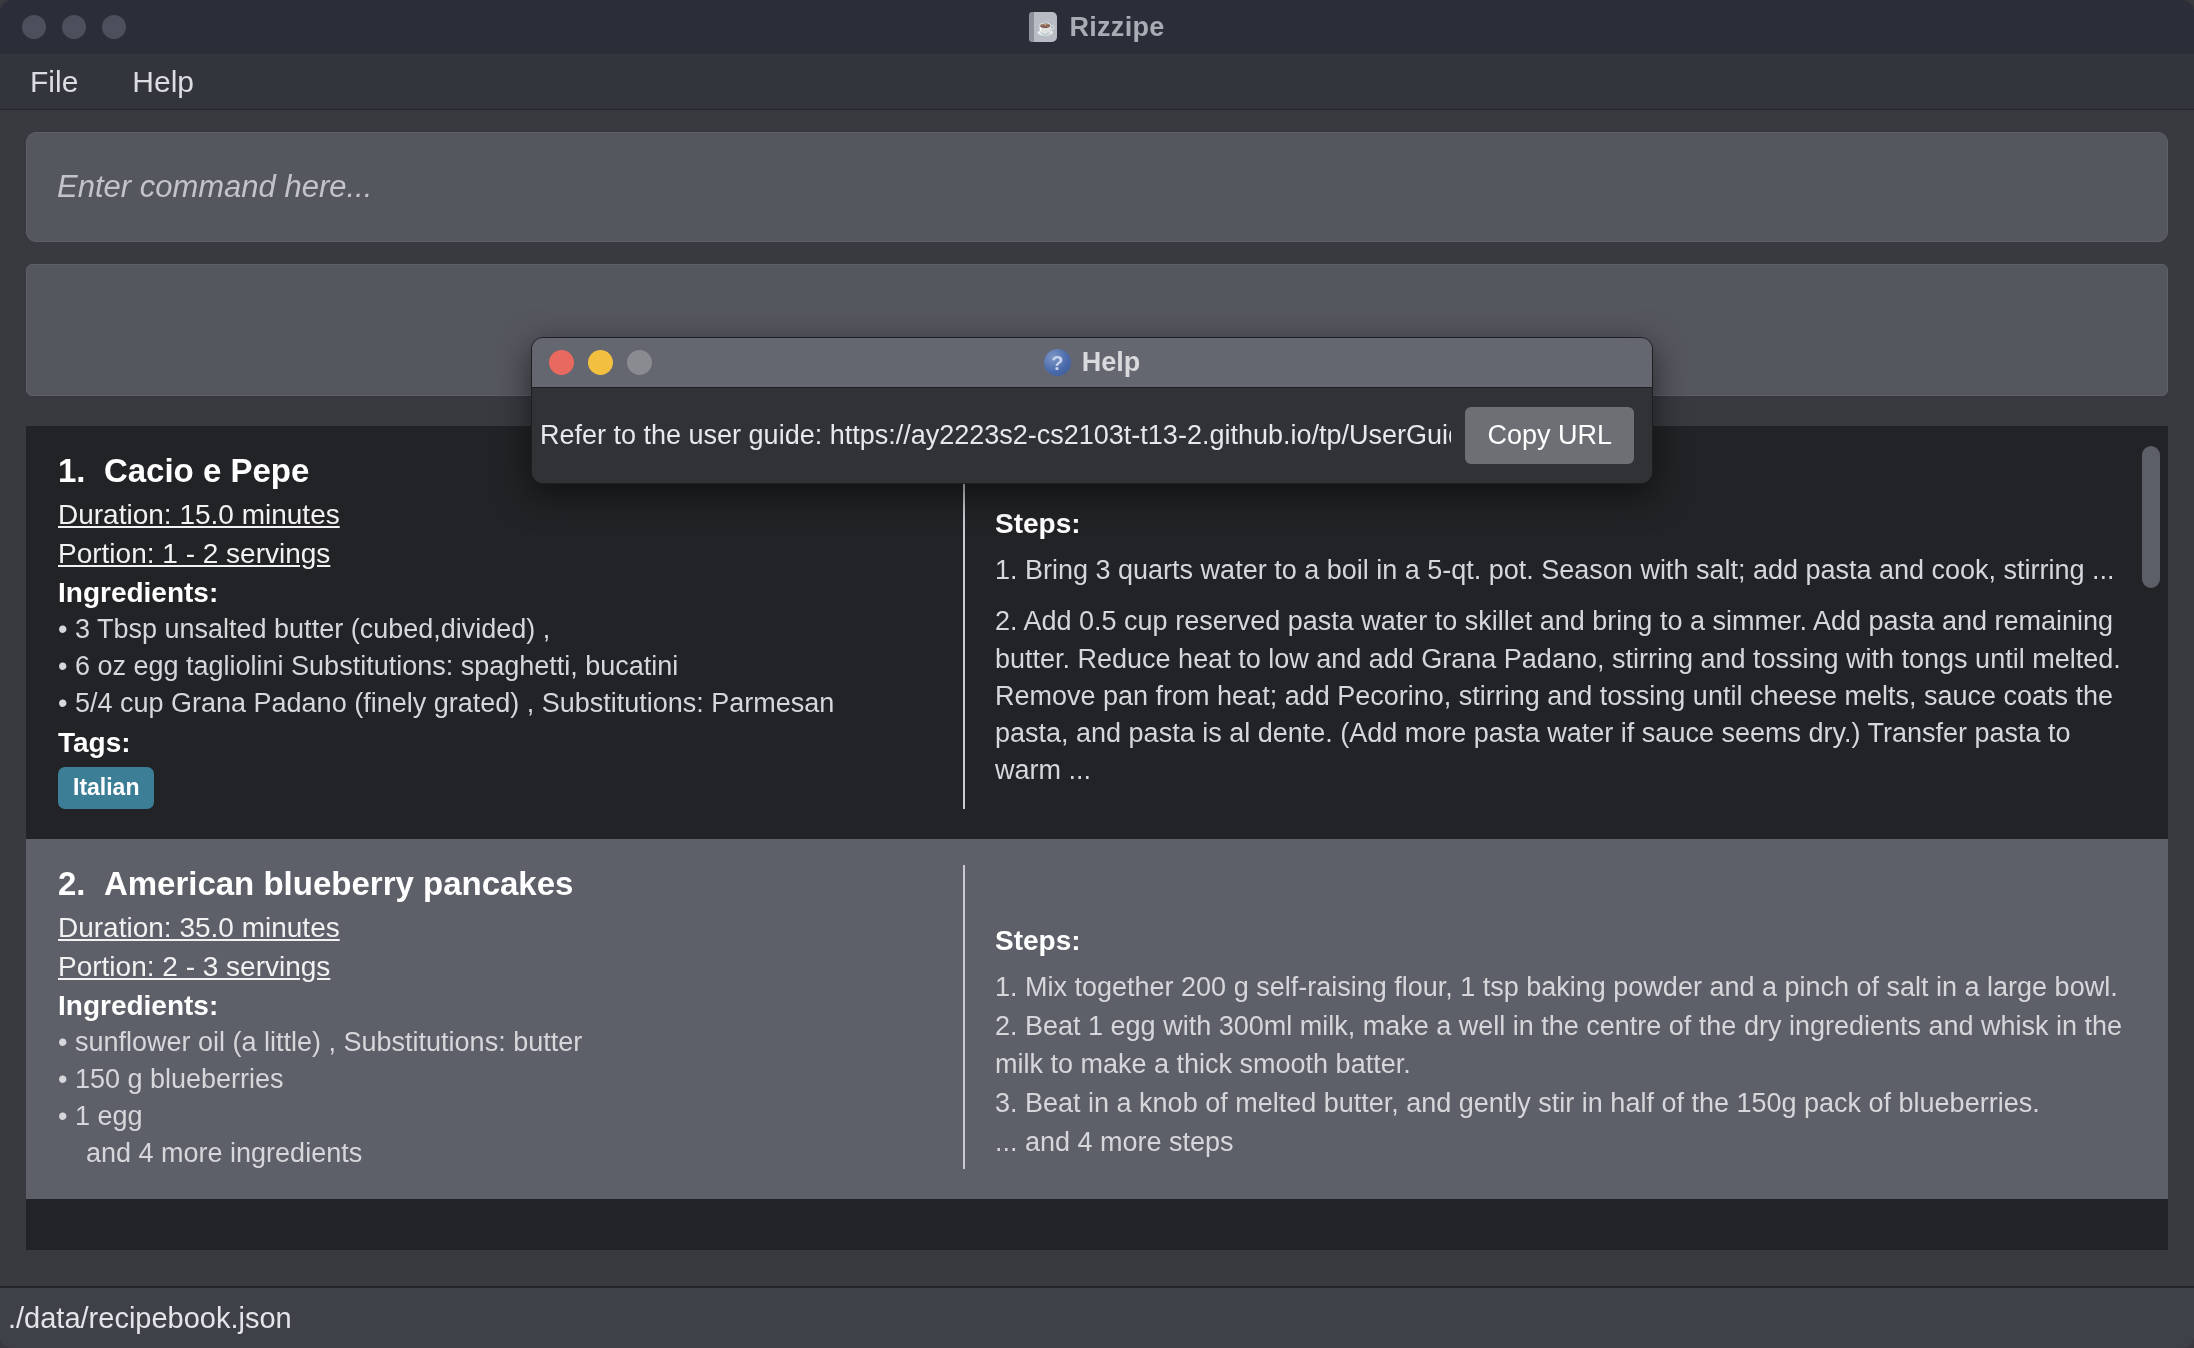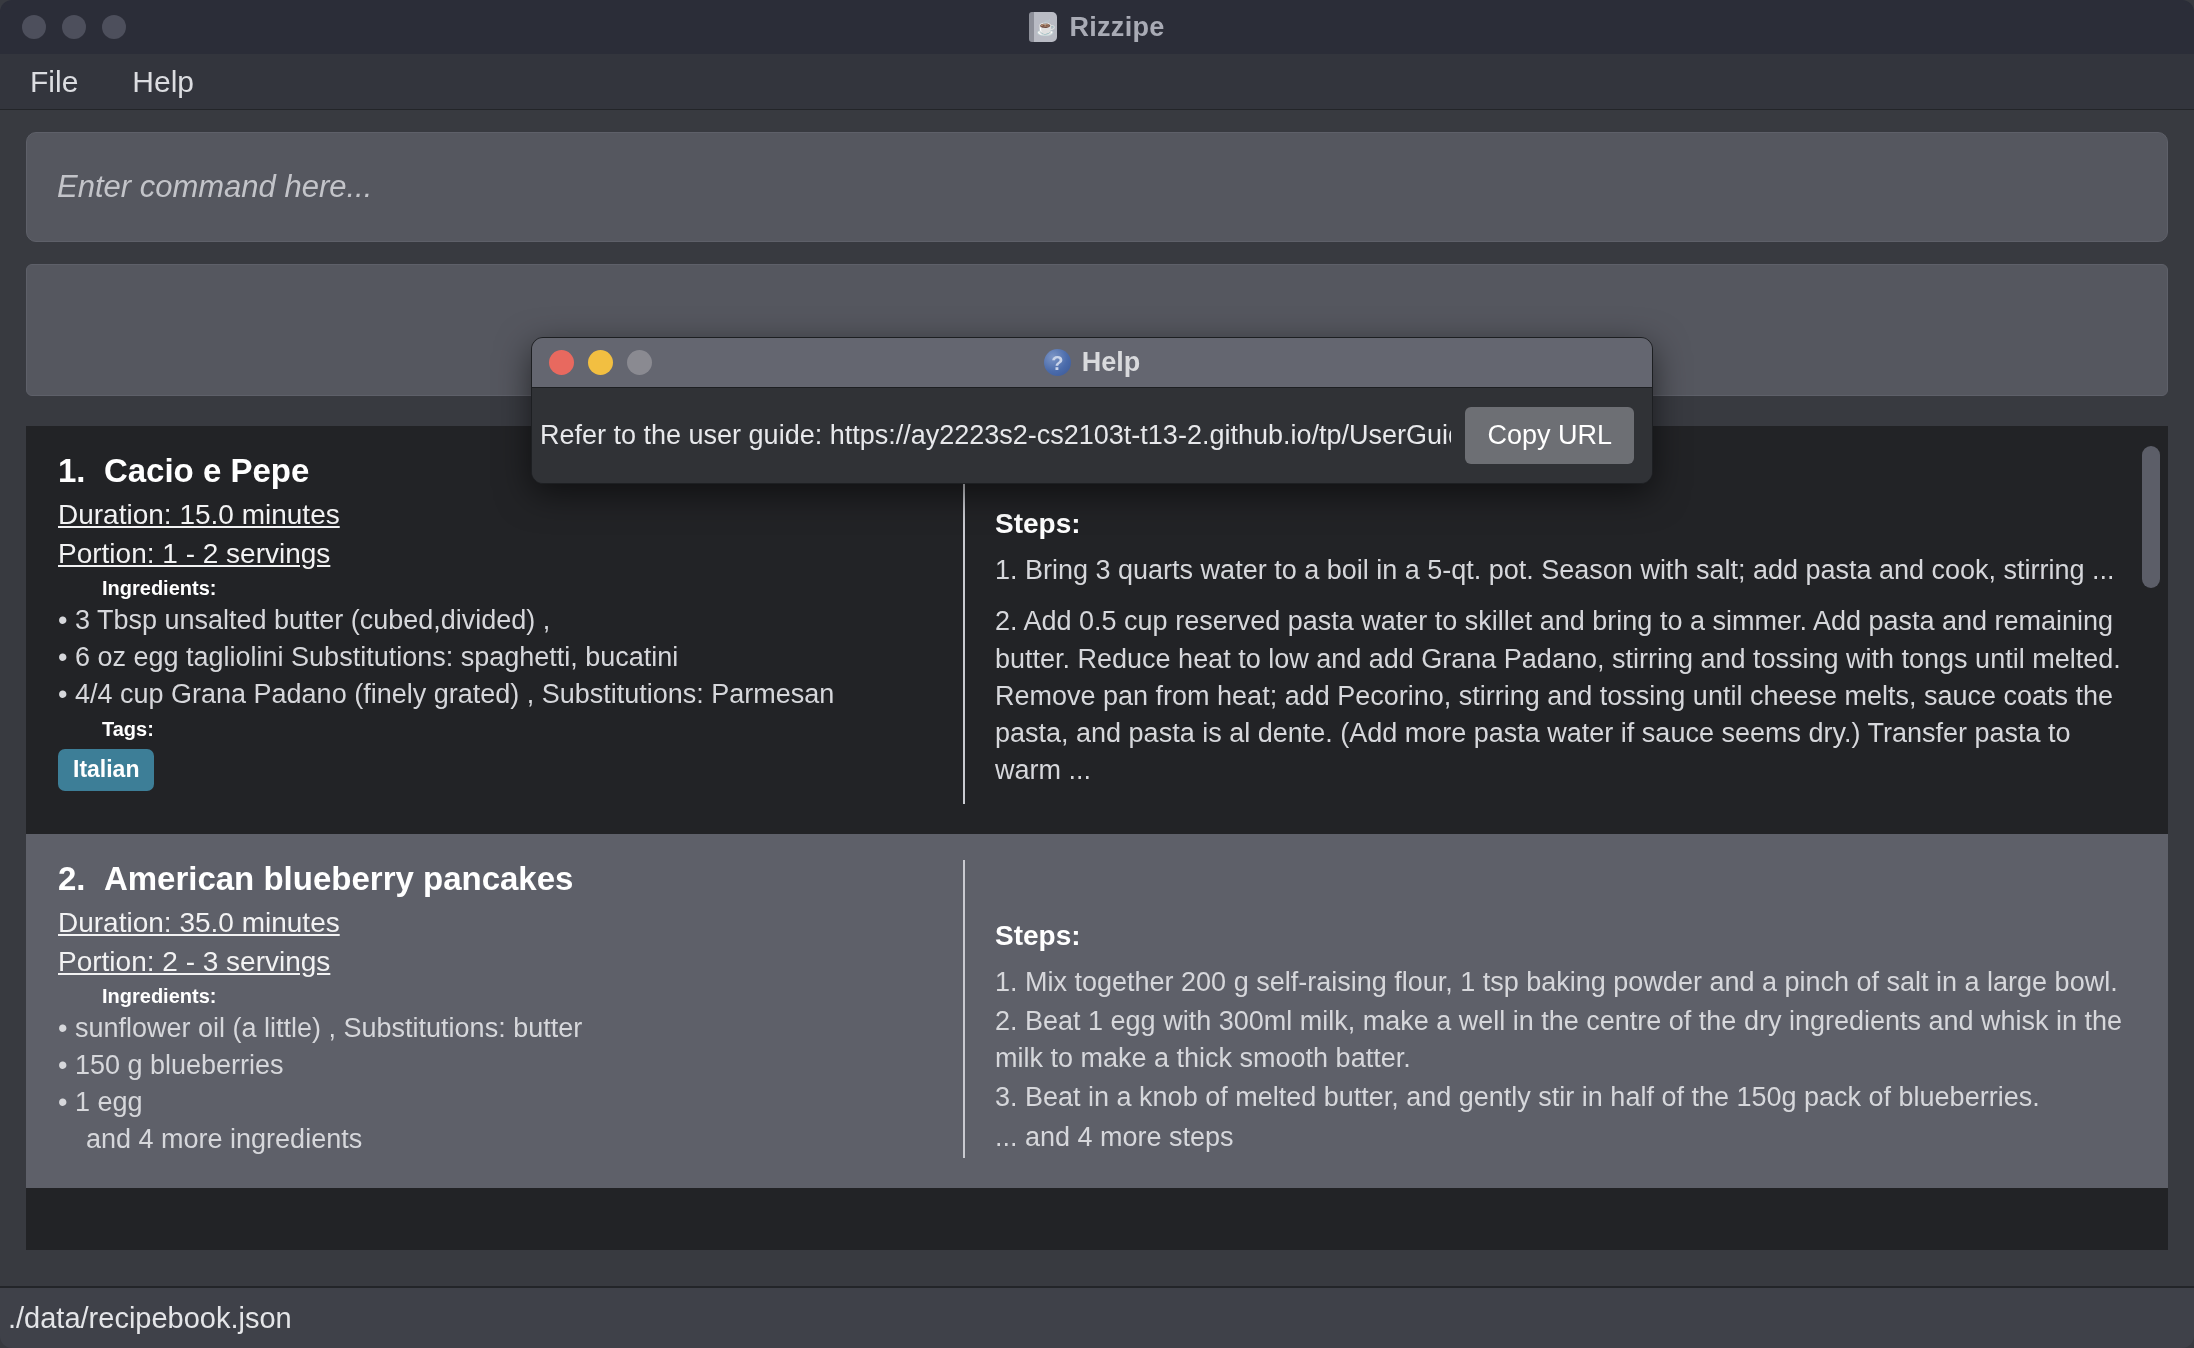--- a/index.html
+++ b/index.html
@@ -108,21 +108,21 @@
   .recipe-card.selected .card-right { padding-top: 60px; }
 
   .recipe-title {
     font-size: 33px; font-weight: bold; color: #ffffff;
     margin-bottom: 9px; white-space: pre;
   }
   .meta-line {
     font-size: 28px; color: #f2f2f3; margin-bottom: 7px; text-decoration: underline;
   }
   .section-label {
-    font-size: 20px; font-weight: bold; color: #ffffff; margin-bottom: 5px; margin-left: 44px;
+    font-size: 28px; font-weight: bold; color: #ffffff; margin-bottom: 5px;
   }
   .ing-line {
     font-size: 27px; color: #d6d7db; margin-bottom: 6px;
   }
   .more-line {
     font-size: 27px; color: #d6d7db; margin-left: 28px;
   }
   .tags-label { margin-top: 8px; }
   .tag-row { margin-top: 8px; display: flex; gap: 10px; }
   .tag {
@@ -250,21 +250,21 @@
       <div class="list-inner">
 
         <div class="recipe-card">
           <div class="card-left">
             <div class="recipe-title"><span>1.</span>&nbsp;&nbsp;<span>Cacio e Pepe</span></div>
             <div class="meta-line">Duration: 15.0 minutes</div>
             <div class="meta-line">Portion: 1 - 2 servings</div>
             <div class="section-label">Ingredients:</div>
             <div class="ing-line">• 3 Tbsp unsalted butter (cubed,divided) ,</div>
             <div class="ing-line">• 6 oz egg tagliolini  Substitutions: spaghetti, bucatini</div>
-            <div class="ing-line">• 4/4 cup Grana Padano (finely grated) , Substitutions: Parmesan</div>
+            <div class="ing-line">• 5/4 cup Grana Padano (finely grated) , Substitutions: Parmesan</div>
             <div class="section-label tags-label">Tags:</div>
             <div class="tag-row">
               <span class="tag">Italian</span>
             </div>
           </div>
           <div class="card-divider"></div>
           <div class="card-right">
             <div class="steps-label">Steps:</div>
             <div class="step-line">1. Bring 3 quarts water to a boil in a 5-qt. pot. Season with salt; add pasta and cook, stirring ...</div>
             <div class="step-line">2. Add 0.5 cup reserved pasta water to skillet and bring to a simmer. Add pasta and remaining butter. Reduce heat to low and add Grana Padano, stirring and tossing with tongs until melted. Remove pan from heat; add Pecorino, stirring and tossing until cheese melts, sauce coats the pasta, and pasta is al dente. (Add more pasta water if sauce seems dry.) Transfer pasta to warm ...</div>

